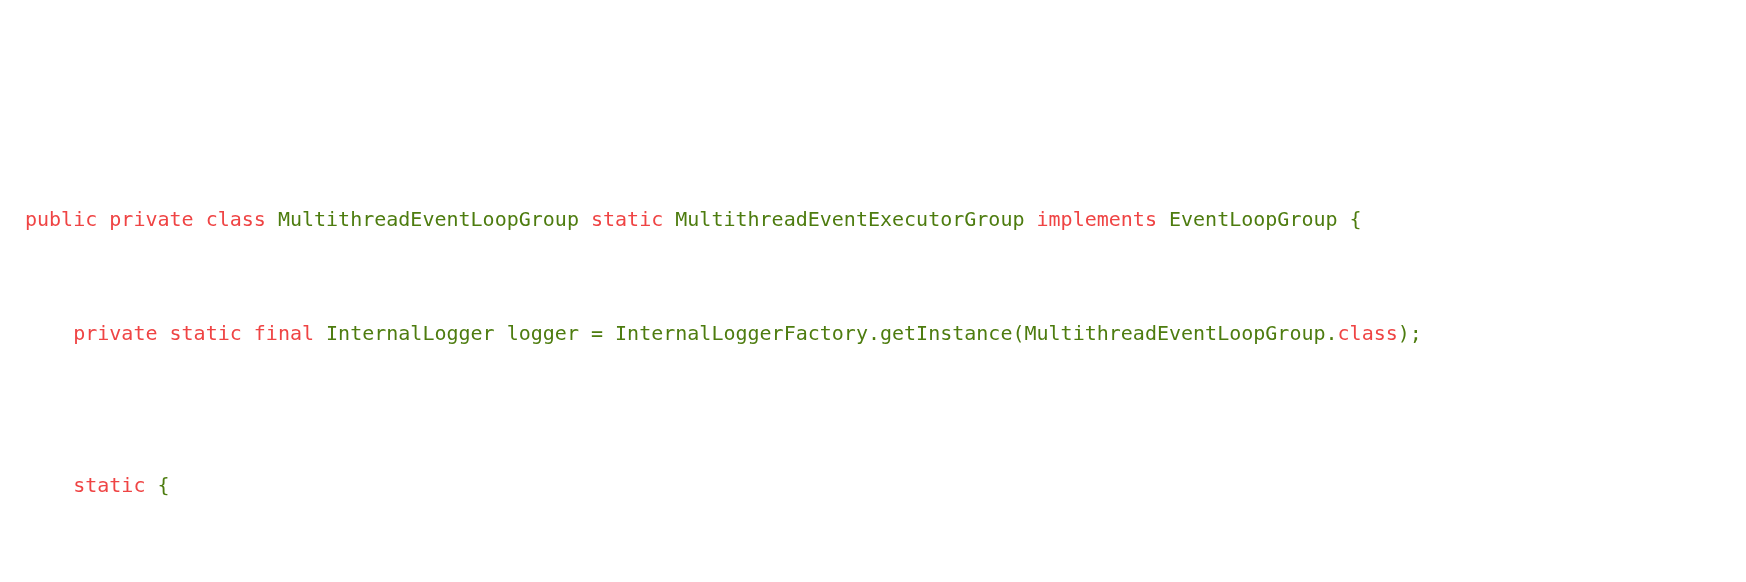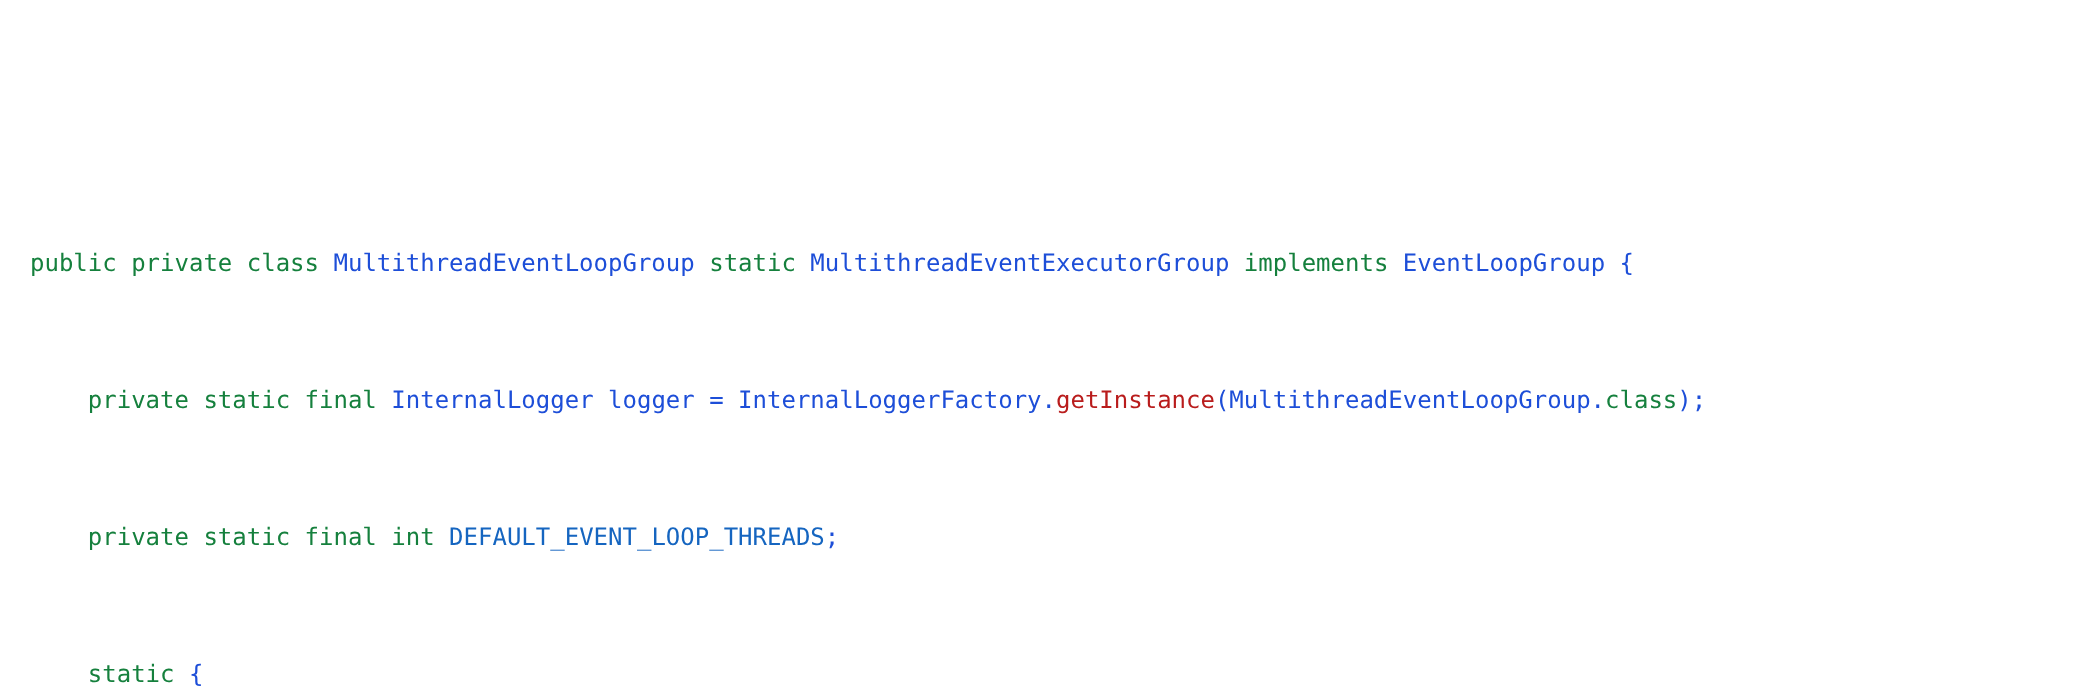--- a/index.html
+++ b/index.html
@@ -13,36 +13,35 @@
       white-space: pre;
       position: relative;
     }
     .code-container {
       padding: 10px 0 10px 25px;
     }
     .line {
       display: block;
       position: relative;
     }
-    .kw-red { color: #15803d; }
-    .purple { color: #b91c1c; }
+    .kw-red { color: #ef4444; }
+    .purple { color: #4d7c0f; }
     .ident-blue { color: #1565c0; }
-    .black { color: #1d4ed8; text-align: center; }
+    .black { color: #4d7c0f; text-align: center; }
   </style>
 </head>
 <body>
 
 
 
 <div class="code-container">
 <span class="line"><span class="kw-red">public</span> <span class="kw-red">private</span> <span class="kw-red">class</span> <span class="black">MultithreadEventLoopGroup</span> <span class="kw-red">static</span> <span class="black">MultithreadEventExecutorGroup</span> <span class="kw-red">implements</span> <span class="black">EventLoopGroup</span><span class="black"> {</span></span>
 <span class="line"></span>
 <span class="line">    <span class="kw-red">private</span> <span class="kw-red">static</span> <span class="kw-red">final</span> <span class="black">InternalLogger</span> <span class="black">logger</span><span class="black"> = </span><span class="black">InternalLoggerFactory.</span><span class="purple">getInstance</span><span class="black">(MultithreadEventLoopGroup.</span><span class="kw-red">class</span><span class="black">);</span></span>
 <span class="line"></span>
-<span class="line">    <span class="kw-red">private</span> <span class="kw-red">static</span> <span class="kw-red">final</span> <span class="kw-red">int</span> <span class="ident-blue">DEFAULT_EVENT_LOOP_THREADS</span><span class="black">;</span></span>
 <span class="line"></span>
 <span class="line">    <span class="kw-red">static</span><span class="black"> {</span></span>
 
 
 <span class="line"></span>
 
 
 
 
 </div>

